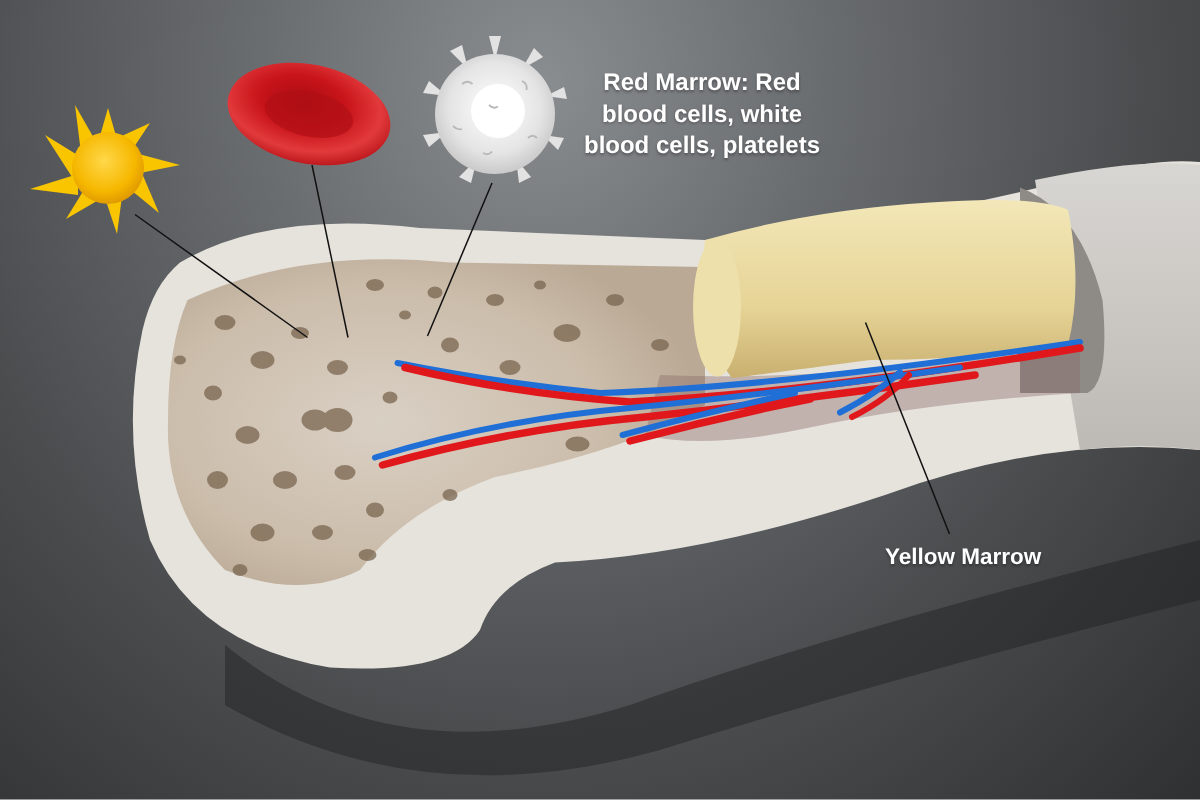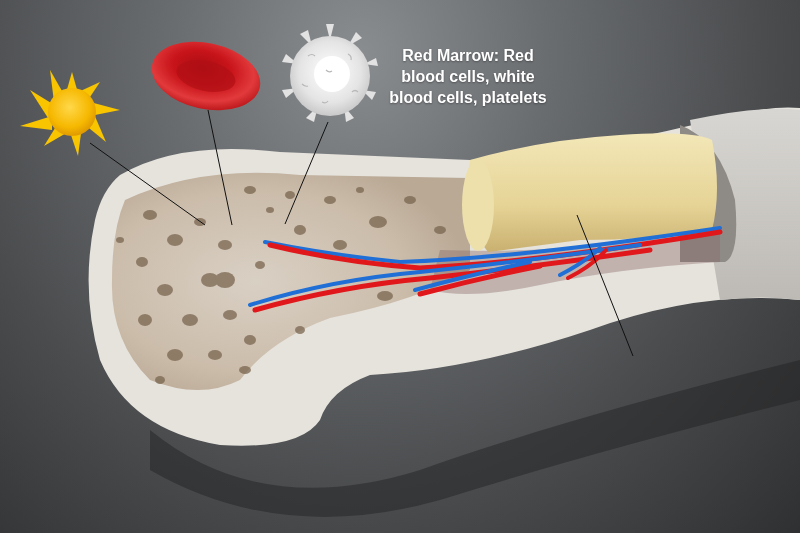--- a/index.html
+++ b/index.html
@@ -165,13 +165,14 @@
         <path d="M18 -22 q4 2 3 6"></path>
         <path d="M-28 8 q3 3 6 2"></path>
         <path d="M22 16 q3 -3 6 0"></path>
         <path d="M-8 26 q4 2 6 -1"></path>
         <path d="M-4 -6 q3 3 6 1"></path>
       </g>
     </g>
   </svg>
 
   <div class="label label-red">Red Marrow: Red blood cells, white blood cells, platelets</div>
+  <div class="label label-yellow">Yellow Marrow</div>
 </div>
 
 </body></html>

